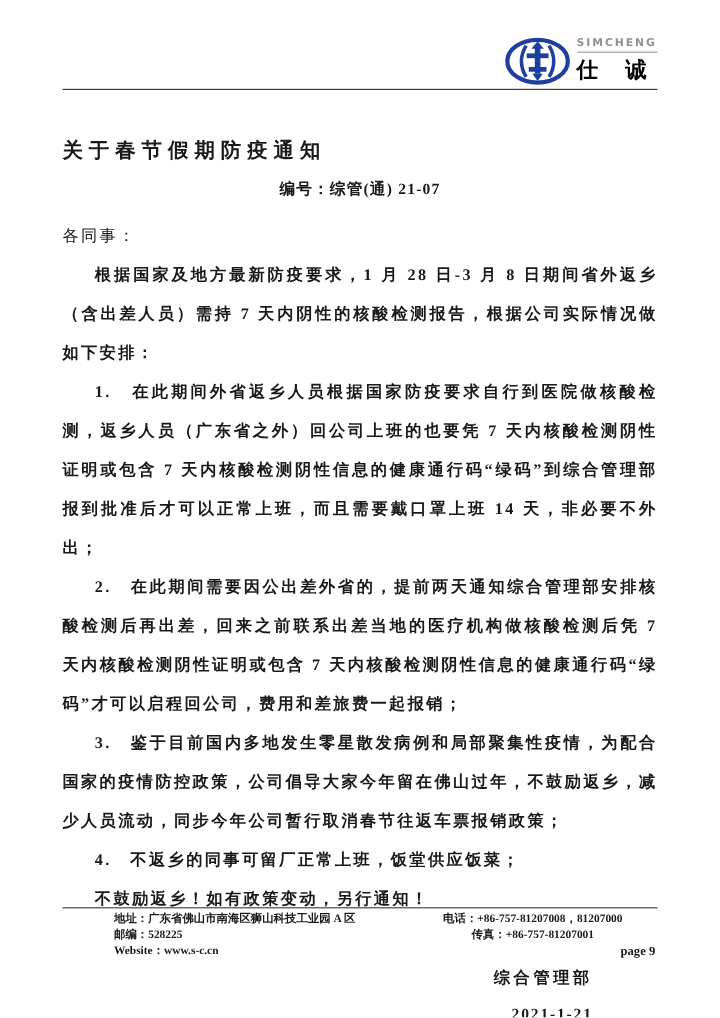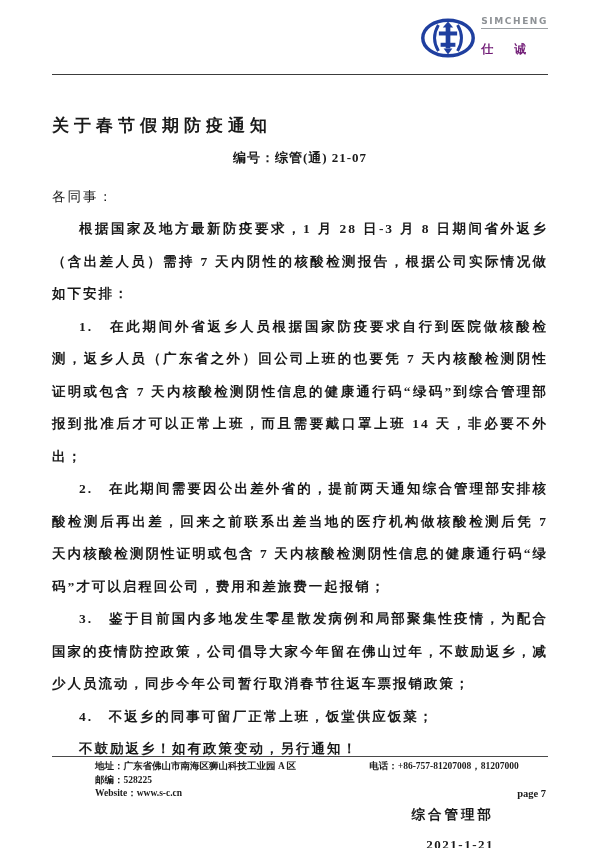--- a/index.html
+++ b/index.html
@@ -15,43 +15,43 @@
   }
   
   .letterhead {
     position: absolute;
     top: 0; left: 52px; right: 52px;
     height: 75px;
     border-bottom: 1.6px solid #3c3c3c;
   }
   .logo-wrap {
     position: absolute;
-    right: 0; bottom: 15px;
+    right: 0; bottom: 3px;
     display: flex;
-    align-items: center;
+    align-items: flex-start;
     gap: 5px;
   }
   .logo-mark { display: block; width: 56px; height: 40px; }
   .logo-text { display: flex; flex-direction: column; padding-bottom: 1px; }
   .brand-en {
     font-family: "DejaVu Sans", "Liberation Sans", sans-serif;
     font-weight: 700;
     font-size: 9px;
     letter-spacing: 1.6px;
     color: #8e9296;
     border-bottom: 1.5px solid #9ba0a4;
     padding-bottom: 2px;
     white-space: nowrap;
   }
   .brand-cn {
     font-weight: 700;
-    font-size: 12px;
+    font-size: 18px;
     letter-spacing: 9px;
-    color: #701a75;
-    margin-top: 12px;
+    color: #000000;
+    margin-top: 2px;
     white-space: nowrap;
   }
   
   .main { position: absolute; top: 76px; left: 52px; right: 52px; }
   .doc-title {
     margin-top: 38px;
     text-align: left;
     font-size: 17px;
     font-weight: 700;
     letter-spacing: 5px;
@@ -163,18 +163,19 @@
 
   <div class="pfooter">
     <div class="footer-cols">
       <div class="fcol-left">
         <div class="frow"><span class="flabel">地址：</span><span>广东省佛山市南海区狮山科技工业园 A 区</span></div>
         <div class="frow"><span class="flabel">邮编：</span><span>528225</span></div>
         <div class="frow"><span class="flabel">Website：</span><span>www.s-c.cn</span></div>
       </div>
       <div class="fcol-right">
         <div class="frow"><span class="flabel">电话：</span><span>+86-757-81207008，81207000</span></div>
+        <div class="frow"><span class="flabel">传真：</span><span>+86-757-81207001</span></div>
       </div>
-      <div class="page-num">page 7</div>
+      <div class="page-num">page 9</div>
     </div>
   </div>
 
 </div>
 
 </body></html>

